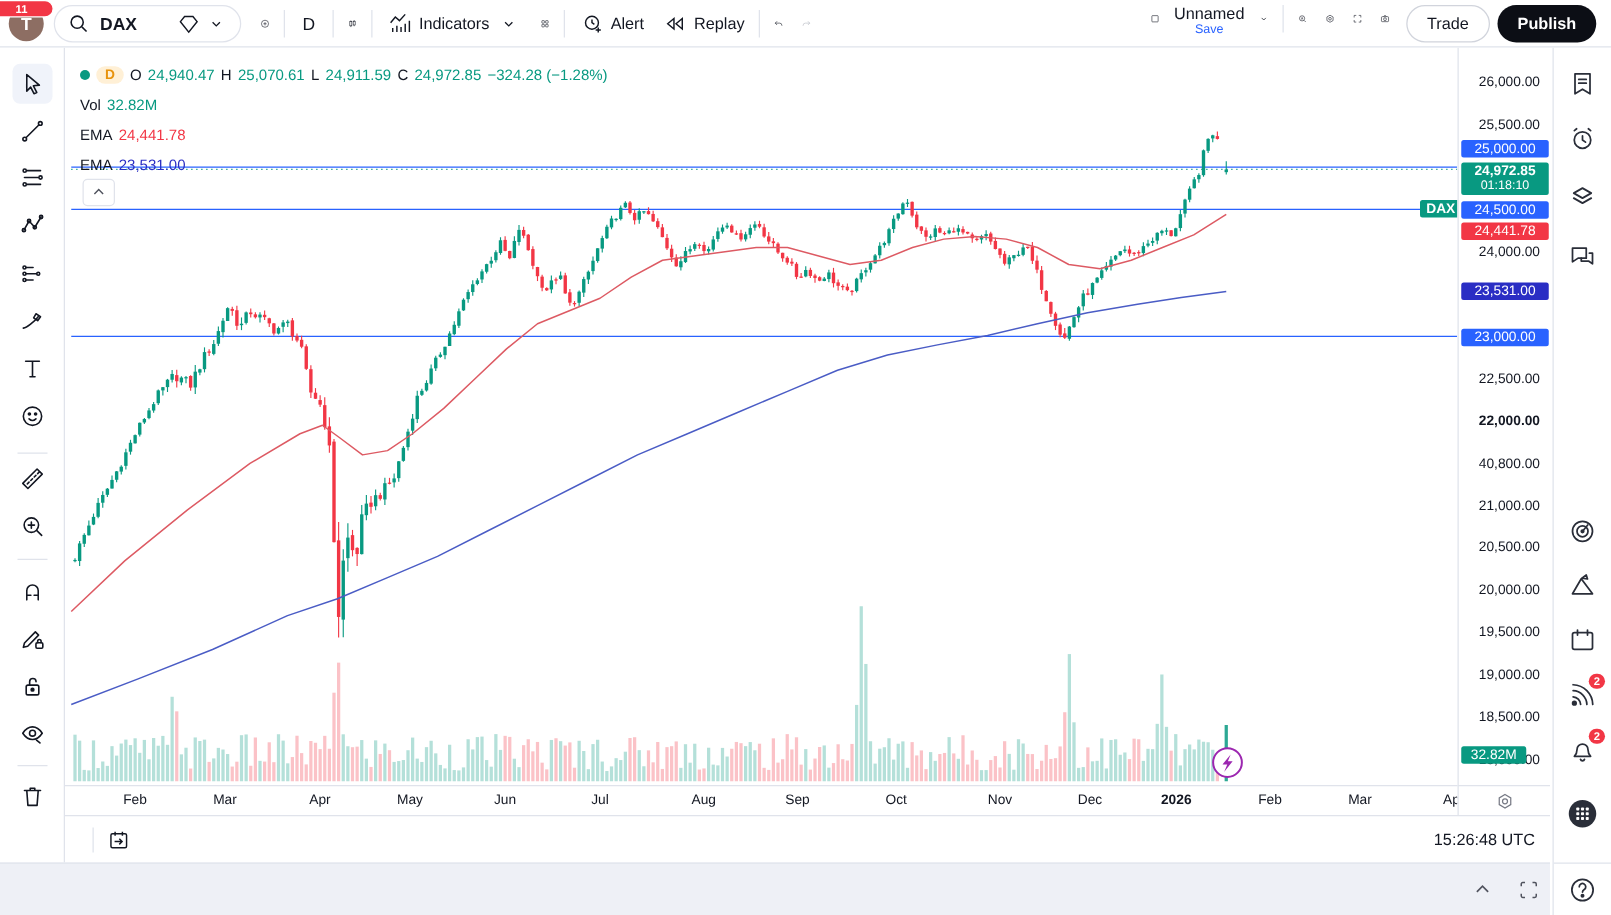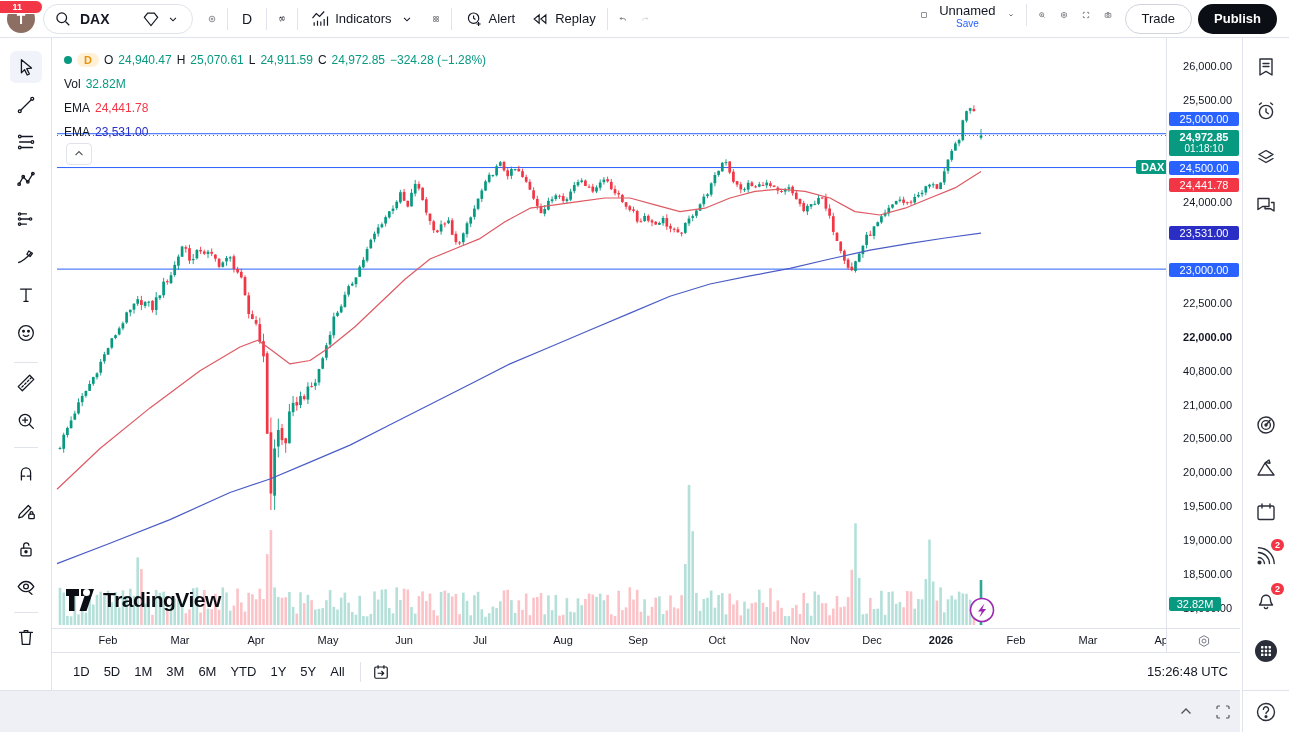--- a/index.html
+++ b/index.html
@@ -1183,28 +1183,20 @@
     <div class="lg-row">
       <span class="lg-l">EMA</span>
       <span class="lg-blu">23,531.00</span>
     </div>
   </div>
   <div id="collapse-btn">
       <svg viewBox="0 0 24 24" fill="none" stroke="currentColor" stroke-width="2">
         <path d="M6 14l6-6 6 6"></path>
       </svg>
     </div>
-  <div id="watermark">
-    <svg width="30" height="26" viewBox="0 0 30 26">
-      <path d="M1 2h13v7h-4.5v15H4V9H1z" fill="#0c0e15"></path>
-      <path d="M16 2h13l-7.5 22h-7l5-15H16z" fill="#0c0e15"></path>
-      <circle cx="21.5" cy="5.5" r="3.5" fill="#fff"></circle>
-    </svg>
-    <span class="wm-txt">TradingView</span>
-  </div>
   <div id="dax-tag">DAX</div>
 </div>
 
 <div id="price-axis">
     <div class="pa-tick" style="top: 28px;">26,000.00</div>
     <div class="pa-tick" style="top: 62px;">25,500.00</div>
     <div class="pa-tick" style="top: 164px;">24,000.00</div>
     <div class="pa-tick" style="top: 265px;">22,500.00</div>
     <div class="pa-tick" style="top: 299px; font-weight: bold;">22,000.00</div>
     <div class="pa-tick" style="top: 333px;">40,800.00</div>
@@ -1245,31 +1237,20 @@
     <div class="ta-lbl" style="left: 1111px;">Apr</div>
   </div>
 <div id="ta-corner">
     <svg viewBox="0 0 24 24" fill="none" stroke="currentColor" stroke-width="1.5">
       <path d="M12 4l6.9 4v8L12 20l-6.9-4V8z"></path>
       <circle cx="12" cy="12" r="3"></circle>
     </svg>
   </div>
 
 <div id="rangebar">
-  <span id="range-items" style="display:flex;align-items:center;">
-      <span class="rg-item">1D</span>
-      <span class="rg-item">5D</span>
-      <span class="rg-item">1M</span>
-      <span class="rg-item">3M</span>
-      <span class="rg-item">6M</span>
-      <span class="rg-item">YTD</span>
-      <span class="rg-item">1Y</span>
-      <span class="rg-item">5Y</span>
-      <span class="rg-item">All</span>
-    </span>
   <span class="rg-sep"></span>
   <span id="goto-date">
       <svg viewBox="0 0 24 24" fill="none" stroke="currentColor" stroke-width="1.4">
         <rect x="4.5" y="6" width="15" height="13.5" rx="1.5"></rect>
         <path d="M8.5 4v4M15.5 4v4"></path>
         <path d="M8 13.5h7M12.5 10.8l2.7 2.7-2.7 2.7"></path>
       </svg>
     </span>
   <span id="clock">15:26:48 UTC</span>
 </div>

